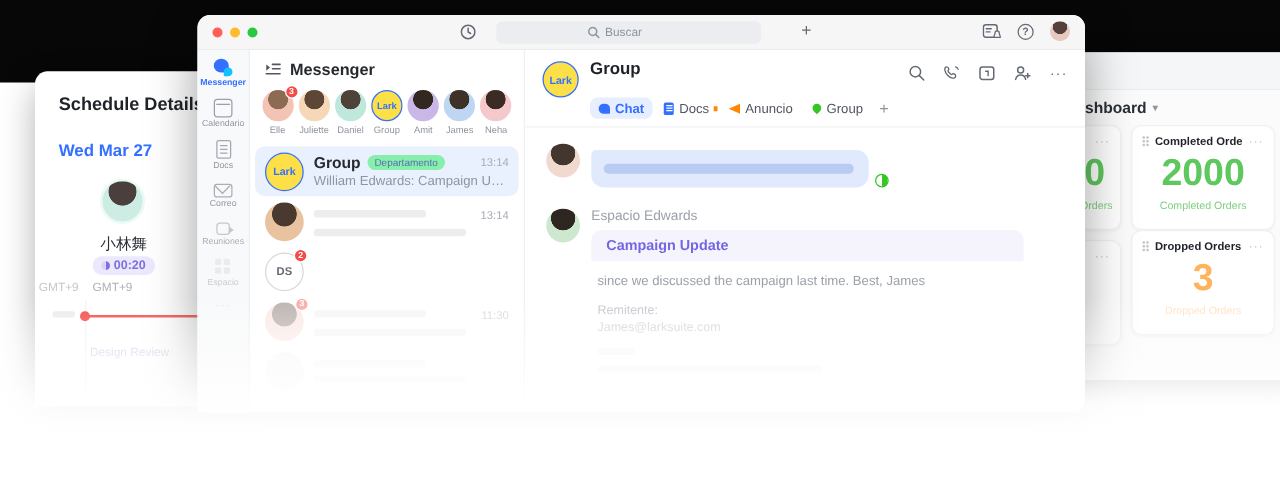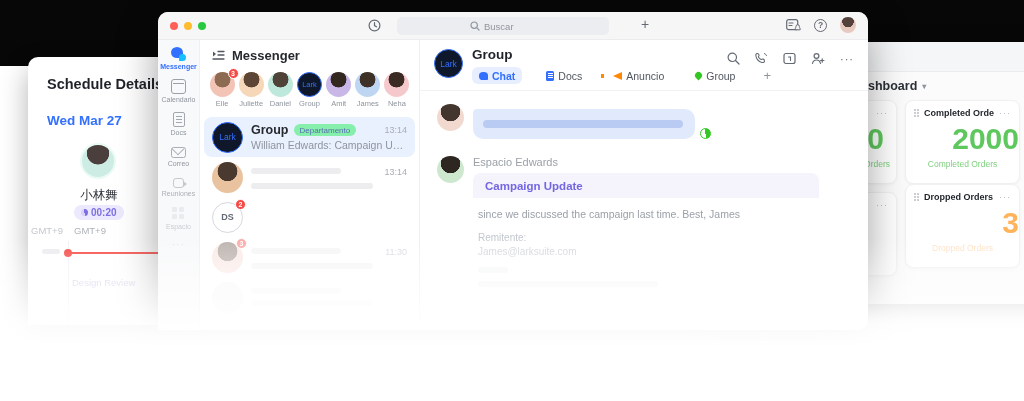--- a/index.html
+++ b/index.html
@@ -96,21 +96,21 @@
   .list { width:220px; border-right:1px solid #eff0f2; display:flex; flex-direction:column; }
   .list-head { display:flex; align-items:center; gap:7px; padding:8px 12px 4px; }
   .list-title { font-size:13px; font-weight:bold; color:#26292e; }
   .contacts { display:flex; padding:5px 8px 7px; gap:1px; }
   .contact { width:29px; display:flex; flex-direction:column; align-items:center; gap:2px; }
   .c-av { width:25px; height:25px; border-radius:50%; position:relative; }
   .c-name { font-size:7.5px; color:#8f959e; max-width:29px; overflow:hidden; text-overflow:ellipsis; white-space:nowrap; }
   .badge { position:absolute; top:-4px; right:-4px; min-width:11px; height:11px; padding:0 2px;
     background:#f54a45; color:#fff; border-radius:6px; font-size:7px; font-weight:bold;
     display:flex; align-items:center; justify-content:center; border:1px solid #fff; }
-  .lark-av { background:#0f172a; border:1.4px solid #3370FF; color:#3370FF; font-weight:normal;
+  .lark-av { background:#fde047; border:1.4px solid #3370FF; color:#3370FF; font-weight:bold;
     display:flex; align-items:center; justify-content:center; }
   .av-elle{background:radial-gradient(circle at 50% 30%,#8d6b52 0 36%,#f3c3b5 38%);}
   .av-jul{background:radial-gradient(circle at 50% 30%,#5d4636 0 36%,#f6d7b8 38%);}
   .av-dan{background:radial-gradient(circle at 50% 30%,#4f4238 0 36%,#bfe8dd 38%);}
   .av-amit{background:radial-gradient(circle at 50% 30%,#33281f 0 36%,#c9b7e8 38%);}
   .av-james{background:radial-gradient(circle at 50% 30%,#3e3228 0 36%,#bfd6f2 38%);}
   .av-neha{background:radial-gradient(circle at 50% 30%,#3a2c24 0 36%,#f5c9cc 38%);}
   .chat-rows { flex:1; padding:2px 4px; }
   .chat-row { height:40px; display:flex; align-items:center; gap:8px; padding:0 8px; border-radius:8px; }
   .chat-row.selected { background:#eaf1fe; }
@@ -130,21 +130,21 @@
   .skel { height:6px; border-radius:3px; background:#ededef; }
   .sk1 { width:58%; } .sk2 { width:78%; margin-top:6px; }
   .fade5 { opacity:.45; } .fade6 { opacity:.3; }
 
   
   .chat { flex:1; display:flex; flex-direction:column; min-width:0; }
   .chat-head { padding:7px 14px 6px; border-bottom:1px solid #f1f2f3; position:relative; }
   .ch-row1 { display:flex; gap:9px; }
   .ch-av { width:29px; height:29px; border-radius:50%; font-size:8.5px; flex:none; margin-top:2px; }
   .ch-title { font-size:13.5px; font-weight:bold; color:#1f2329; }
-  .tabs { display:flex; align-items:center; gap:17px; margin-top:5px; }
+  .tabs { display:flex; align-items:center; gap:2px; margin-top:16px; }
   .tab { display:flex; align-items:center; gap:4px; font-size:10.5px; color:#51565f; padding:2.5px 7px; border-radius:6px; }
   .tab.active { background:#e7eeff; color:#3370FF; font-weight:bold; }
   .t-chat { width:9px; height:8px; background:#3370FF; border-radius:45% 45% 10% 45%; }
   .t-doc { width:8px; height:10px; background:#3370FF; border-radius:1.5px; position:relative; }
   .t-doc::before { content:""; position:absolute; left:1.5px; top:2.5px; width:5px; height:1px;
     background:#fff; box-shadow:0 2px 0 #fff, 0 4px 0 #fff; }
   .t-ann { width:0; height:0; border-top:4.5px solid transparent; border-bottom:4.5px solid transparent;
     border-right:9px solid #ff8800; position:relative; }
   .t-ann::before { content:""; position:absolute; left:-12px; top:-2px; width:3px; height:4px; background:#ff8800; }
   .t-pin { width:7px; height:7px; background:#34c724; border-radius:50% 50% 50% 0; transform:rotate(-45deg); }
@@ -187,21 +187,21 @@
   .dc1 { left:52px; top:0px; width:145px; height:84px; }
   .dc2 { left:205px; top:0px; width:115px; height:84px; }
   .dc3 { left:52px; top:92px; width:145px; height:84px; }
   .dc4 { left:205px; top:84px; width:115px; height:84px; }
   .dc-head { display:flex; align-items:center; gap:5px; padding:7px 8px 0; }
   .drag-dots { width:5px; height:8px; position:relative; flex:none; }
   .drag-dots::before { content:""; position:absolute; left:0; top:0; width:1.5px; height:1.5px; border-radius:50%;
     background:#c0c4c9; box-shadow:3px 0 #c0c4c9, 0 3px #c0c4c9, 3px 3px #c0c4c9, 0 6px #c0c4c9, 3px 6px #c0c4c9; }
   .dc-title { font-size:9px; font-weight:bold; color:#1f2329; white-space:nowrap; overflow:hidden; }
   .dc-more { margin-left:auto; font-size:9px; color:#b7bcc2; letter-spacing:1px; }
-  .dc-value { text-align:right; font-size:30px; font-weight:bold; margin-top:4px; }
+  .dc-value { text-align:center; font-size:30px; font-weight:bold; margin-top:4px; }
   .dc-caption { text-align:center; font-size:8.5px; margin-top:3px; }
   .v-green { color:#5ec75d; } .cap-green { color:#7ed07d; }
   .v-orange { color:#ffb054; opacity:.95; } .cap-orange { color:#ffc382; opacity:.5; }
   .dc1 .dc-value { text-align:right; padding-right:12px; }
   .dc1 .dc-caption { text-align:right; padding-right:6px; }
 
   .fade-overlay { position:absolute; left:0; top:238px; width:1024px; height:163px; z-index:6;
     background:linear-gradient(to bottom, rgba(255,255,255,0) 0%, rgba(255,255,255,.92) 52%, #fff 68%); }
 
   svg { display:block; }

